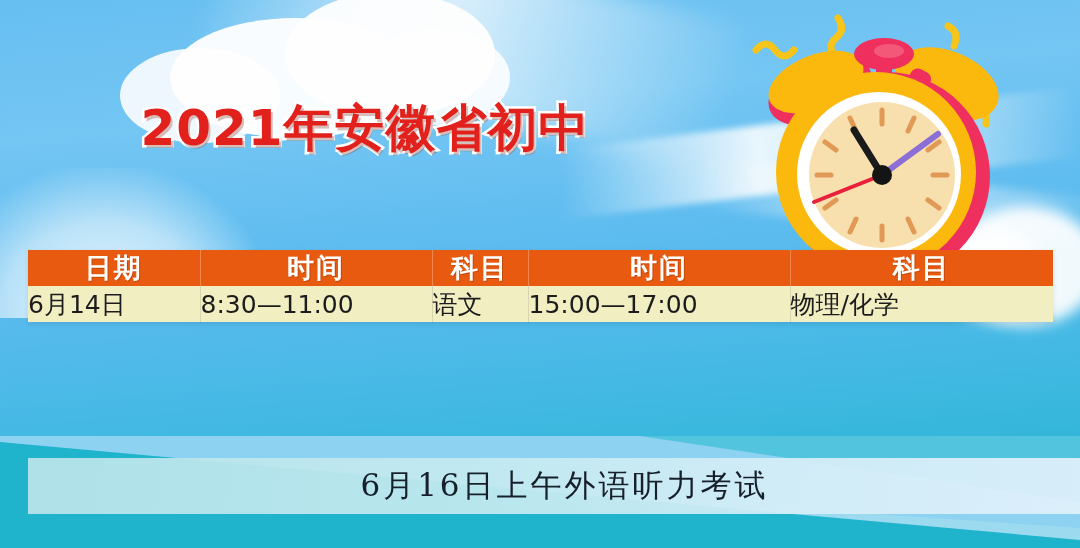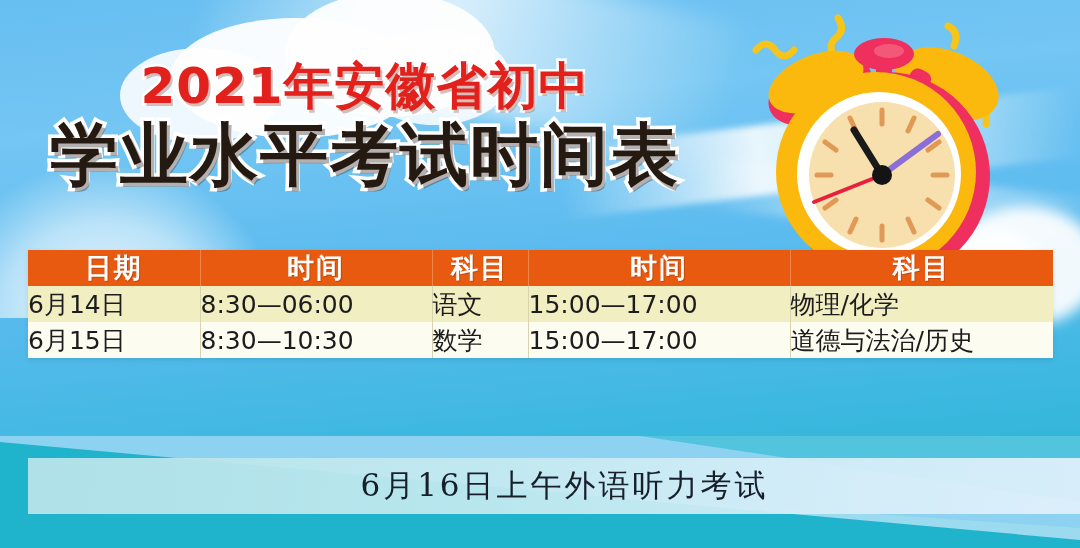--- a/index.html
+++ b/index.html
@@ -110,20 +110,21 @@
   .title-line1 {
     font-family: "DejaVu Sans", "Liberation Sans", sans-serif;
     font-size: 50px;
     font-weight: 700;
     letter-spacing: 1px;
     color: #e2211c;
     -webkit-text-stroke: 5px #ffffff;
     paint-order: stroke fill;
     text-shadow: 2px 3px 0 rgba(120,40,30,.30);
     line-height: 1.05;
+    margin-top: 42px;
   }
   .title-line2 {
     font-family: "DejaVu Sans", "Liberation Sans", sans-serif;
     font-size: 68px;
     font-weight: 700;
     letter-spacing: 2px;
     color: #241a12;
     -webkit-text-stroke: 7px #ffffff;
     paint-order: stroke fill;
     text-shadow: 3px 4px 0 rgba(40,30,25,.35);
@@ -226,21 +227,20 @@
       <polygon points="0,18 1080,92 1080,112 0,112" fill="#9fdcee" opacity="0.75"></polygon>
     </svg>
     <svg class="wave-teal" viewBox="0 0 1080 112" preserveAspectRatio="none">
       <polygon points="0,6 1080,104 1080,112 0,112" fill="#1fb4cb"></polygon>
       <polygon points="0,0 640,0 1080,66 1080,0 0,0" fill="#23b8ce" opacity="0.55"></polygon>
     </svg>
   </div>
 
   <div class="title-wrap">
     <div class="title-line1">2021年安徽省初中</div>
-    <div class="title-line2">学业水平考试时间表</div>
   </div>
 
   <div class="clock-wrap">
     <svg width="290" height="262" viewBox="0 0 290 262">
 
       <g stroke="#f7c51a" stroke-width="7" fill="none" stroke-linecap="round">
         <path d="M14,44 q10,-12 19,0 q9,12 19,0"></path>
         <path d="M96,12 q8,12 -2,20 q-10,8 0,20"></path>
         <path d="M206,20 q12,6 6,20"></path>
         <path d="M232,96 q14,4 12,22"></path>
@@ -306,32 +306,25 @@
         <th>日期</th>
         <th>时间</th>
         <th>科目</th>
         <th>时间</th>
         <th>科目</th>
       </tr>
     </thead>
     <tbody>
       <tr class="row-odd">
         <td>6月14日</td>
-        <td>8:30—06:00</td>
+        <td>8:30—11:00</td>
         <td>语文</td>
         <td>15:00—17:00</td>
         <td>物理/化学</td>
       </tr>
-      <tr class="row-even">
-        <td>6月15日</td>
-        <td>8:30—10:30</td>
-        <td>数学</td>
-        <td>15:00—17:00</td>
-        <td>道德与法治/历史</td>
-      </tr>
     </tbody>
   </table>
 
   <div class="footnote">
     <span class="footnote-text">6月16日上午外语听力考试</span>
   </div>
 
 </div>
 
 </body></html>

